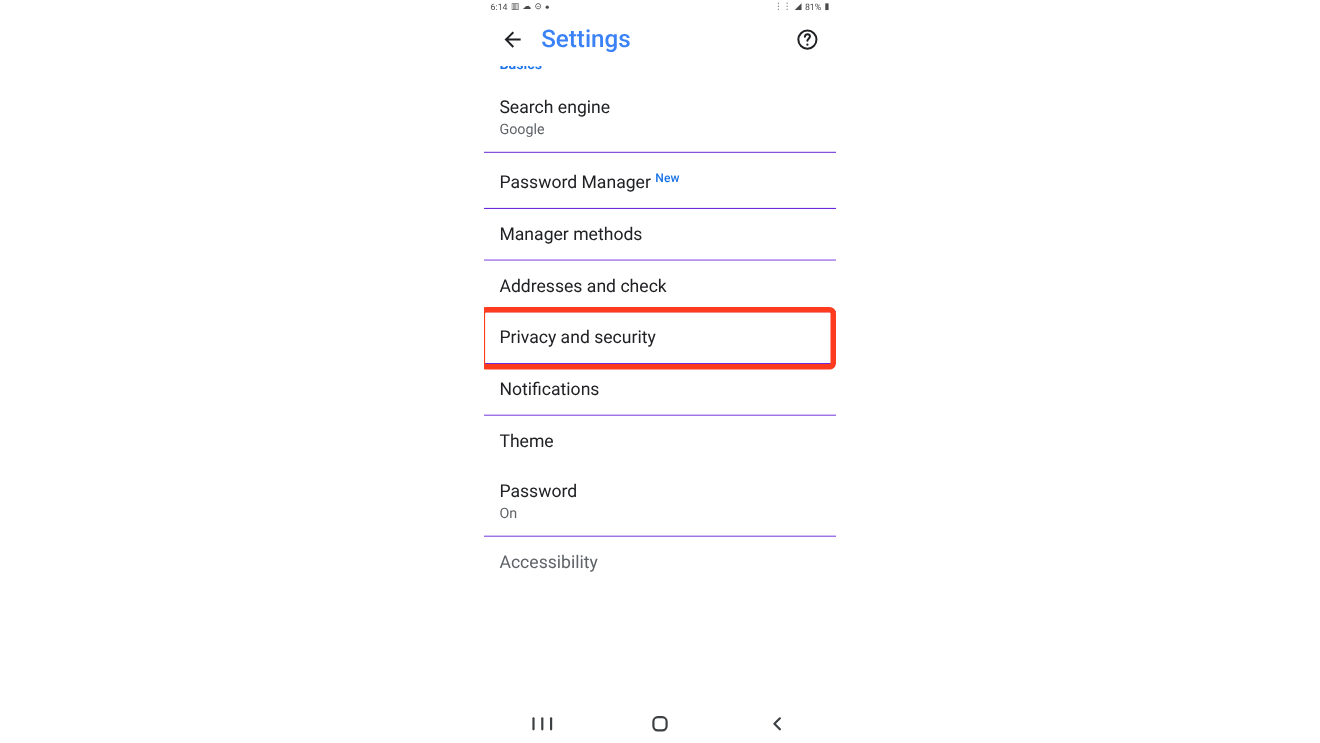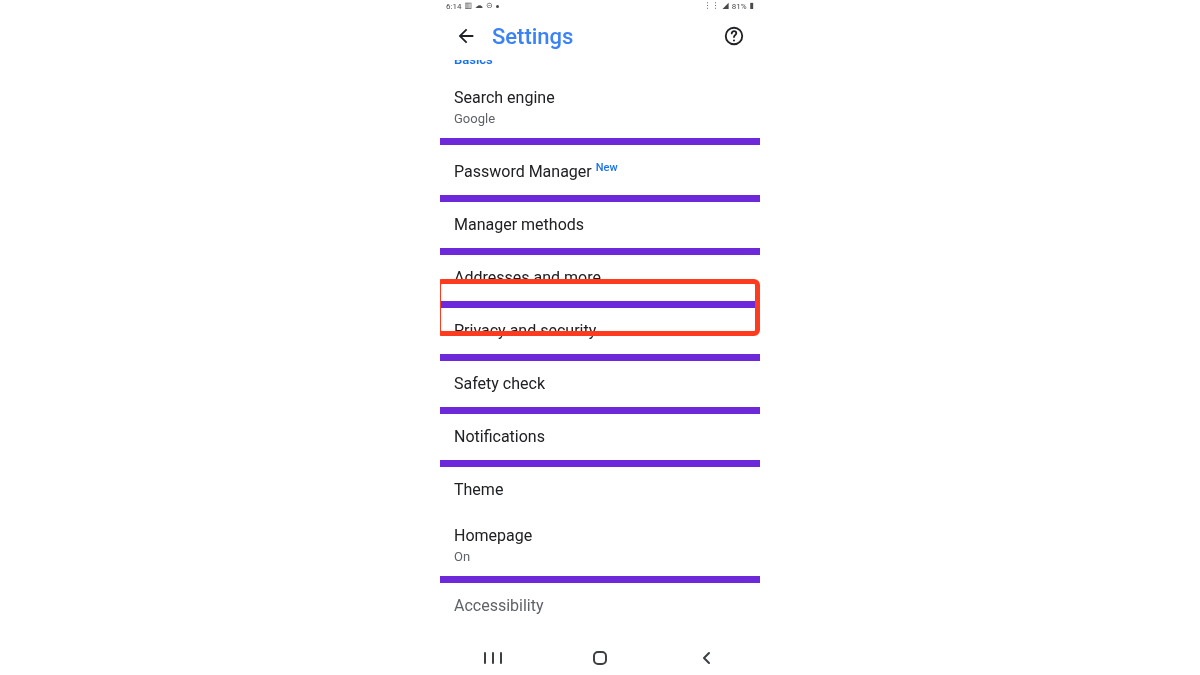--- a/index.html
+++ b/index.html
@@ -80,21 +80,21 @@
     top: -24px; 
   }
   .section-header {
     color: #1a73e8;
     font-weight: 600;
     font-size: 13px;
     padding: 16px 14px 8px 14px;
   }
   .row {
     padding: 12px 14px 12px 14px;
-    border-bottom: 7px solid #6d28d9;
+    border-bottom: 1px solid #6d28d9;
     cursor: pointer;
     background: #fff;
   }
   .row:last-child { border-bottom: none; }
   .row .primary {
     font-size: 16px;
     color: #202124;
     line-height: 22px;
   }
   .row .secondary {
@@ -197,42 +197,39 @@
         <div class="primary">
           <span>Password Manager</span><span class="badge">New</span>
         </div>
       </div>
 
       <div class="row">
         <div class="primary">Manager methods</div>
       </div>
 
       <div class="row">
-        <div class="primary">Addresses and more</div>
+        <div class="primary">Addresses and check</div>
       </div>
 
       <div class="row" id="privacy-row">
         <div class="primary">Privacy and security</div>
       </div>
 
-      <div class="row">
-        <div class="primary">Safety check</div>
-      </div>
 
       <div class="row">
         <div class="primary">Notifications</div>
       </div>
 
       <div class="row" style="border-bottom:none;">
         <div class="primary">Theme</div>
       </div>
 
 
       <div class="row">
-        <div class="primary">Homepage</div>
+        <div class="primary">Password</div>
         <div class="secondary">On</div>
       </div>
 
       <div class="row accessibility">
         <div class="primary">Accessibility</div>
       </div>
 
     </div>
 
     <div class="highlight" id="highlight-box" style="top: 219.328px; left: -4px; width: 324px; height: 57px;"></div>

